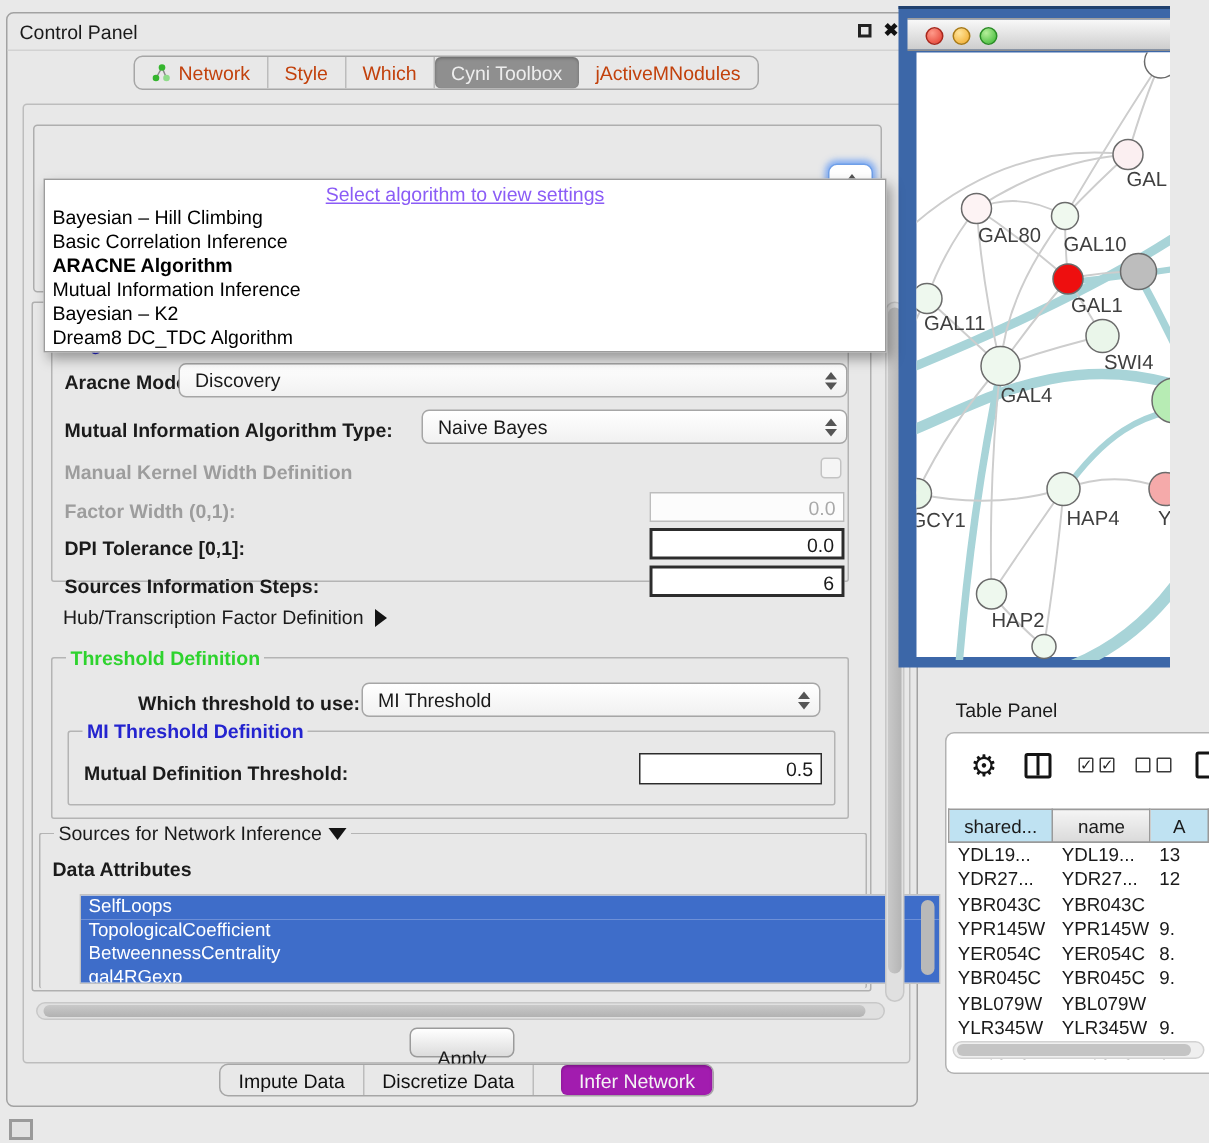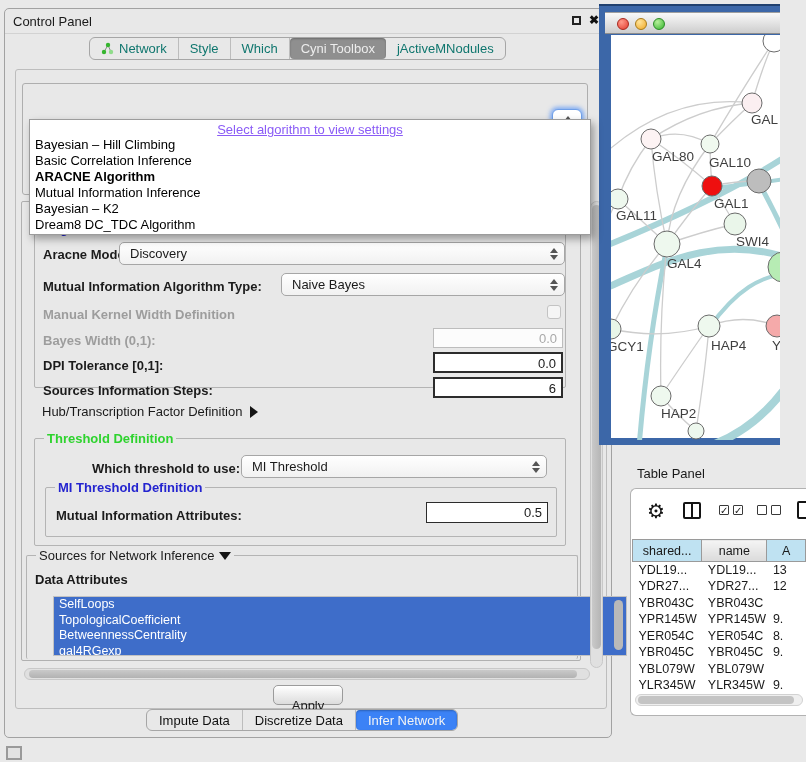--- a/index.html
+++ b/index.html
@@ -14,21 +14,21 @@
         background:#e8e8e8; border:1px solid #a2a2a2; border-radius:5px; }
   .cp-titlebar { position:relative; height:25px; border-bottom:1px solid #d2d2d2; }
   .cp-title { position:absolute; left:8px; top:5px; font-size:13px; }
   .cp-win-icons { position:absolute; right:12px; top:5px; display:flex; gap:8px; align-items:center; }
   .cp-float { width:9px; height:9px; border:2px solid #222; }
   .cp-close { font-size:12px; font-weight:bold; color:#111; line-height:12px; }
 
   
   .tabs { position:absolute; left:84px; top:28px; height:23px; display:flex; align-items:stretch;
           border:1px solid #a6a6a6; border-radius:6px; background:#e8e8e8; overflow:hidden; }
-  .tab { display:flex; align-items:center; gap:5px; padding:0 11px; font-size:13px; color:#0f766e;
+  .tab { display:flex; align-items:center; gap:5px; padding:0 11px; font-size:13px; color:#c2410c;
          border-right:1px solid #bcbcbc; white-space:nowrap; }
   .tab:last-child { border-right:none; }
   .tab.selected { background:#8f8f8f; color:#ededed; border-radius:4px; border-right:none;
                   box-shadow:inset 0 1px 2px rgba(0,0,0,.25); }
 
   
   .content { position:absolute; left:10px; top:60px; width:592px; height:640px;
              border:1px solid #bdbdbd; border-radius:3px; background:#e8e8e8; }
 
   
@@ -105,22 +105,22 @@
 
   .apply-btn { position:absolute; left:257px; top:615px; width:70px; height:20px; font-size:13px;
                background:linear-gradient(#ffffff,#dcdcdc); border:1px solid #9b9b9b; border-radius:5px;
                text-align:center; padding-top:12px; }
 
   .bottom-tabs { position:absolute; left:141px; top:700px; height:22px; display:flex;
                  border:1px solid #a6a6a6; border-radius:6px; background:#e8e8e8; overflow:hidden; }
   .btab { display:flex; align-items:center; padding:0 12px; font-size:13px; color:#101010;
           border-right:1px solid #bcbcbc; white-space:nowrap; }
   .btab:last-child { border-right:none; }
-  .btab.selected { background:#3b82f6; color:#f4f4f4; border-radius:4px; border-right:none;
-                   box-shadow:inset 0 1px 2px rgba(0,0,0,.25); }
+  .btab.selected { background:#a21caf; color:#f4f4f4; border-radius:4px; border-right:none;
+                   box-shadow:inset 0 1px 2px rgba(0,0,0,.25);margin-left:18px; }
 
   .mini-icon { position:absolute; left:6px; top:746px; width:16px; height:14px;
                border:2px solid #9a9a9a; background:#e2e2e2; }
 
   
   .netwin { position:absolute; left:599px; top:4px; width:181px; height:441px; background:#3c67a8;
             border-top:2px solid #20406e; overflow:hidden; }
   .net-titlebar { position:absolute; left:6px; right:0; top:6px; height:22px;
             background:linear-gradient(#f9f9f9,#cdcdcd); border-top:1px solid #9f9f9f;
             border-bottom:1px solid #8d8d8d; }
@@ -217,21 +217,21 @@
 
         <div class="flabel" style="left:8px; top:50px;">Mutual Information Algorithm Type:</div>
         <div class="combo" style="left:246px; top:44px; width:284px;">
           <span>Naive Bayes</span>
           <span class="combo-arrows"></span>
         </div>
 
         <div class="flabel disabled" style="left:8px; top:78px;">Manual Kernel Width Definition</div>
         <div class="checkbox" style="left:512px; top:76px;"></div>
 
-        <div class="flabel disabled" style="left:8px; top:104px;">Bayes Width (0,1):</div>
+        <div class="flabel disabled" style="left:8px; top:104px;">Factor Width (0,1):</div>
         <div class="tfield disabled" style="left:398px; top:99px; width:130px;">0.0</div>
 
         <div class="flabel" style="left:8px; top:129px;">DPI Tolerance [0,1]:</div>
         <div class="tfield" style="left:398px; top:123px; width:130px;">0.0</div>
 
         <div class="flabel" style="left:8px; top:154px;">Sources Information Steps:</div>
         <div class="tfield" style="left:398px; top:148px; width:130px;">6</div>
       </div>
 
       <div class="hub-row">
@@ -243,21 +243,21 @@
         <div class="gb-title">Threshold Definition</div>
 
         <div class="flabel" style="left:57px; top:22px;">Which threshold to use:</div>
         <div class="combo" style="left:206px; top:16px; width:306px;">
           <span>MI Threshold</span>
           <span class="combo-arrows"></span>
         </div>
 
         <div class="groupbox gb-blue mithr-box">
           <div class="gb-title">MI Threshold Definition</div>
-          <div class="flabel" style="left:10px; top:20px;">Mutual Information Attributes:</div>
+          <div class="flabel" style="left:10px; top:20px;">Mutual Definition Threshold:</div>
           <div class="tfield" style="left:380px; top:14px; width:122px; border-width:1px;">0.5</div>
         </div>
       </div>
 
       <div class="groupbox sources-box">
         <div class="gb-title" style="display:flex;align-items:center;">
           <span>Sources for Network Inference</span>
           <span class="tri-down"></span>
         </div>
         <div class="attr-label">Data Attributes</div>

